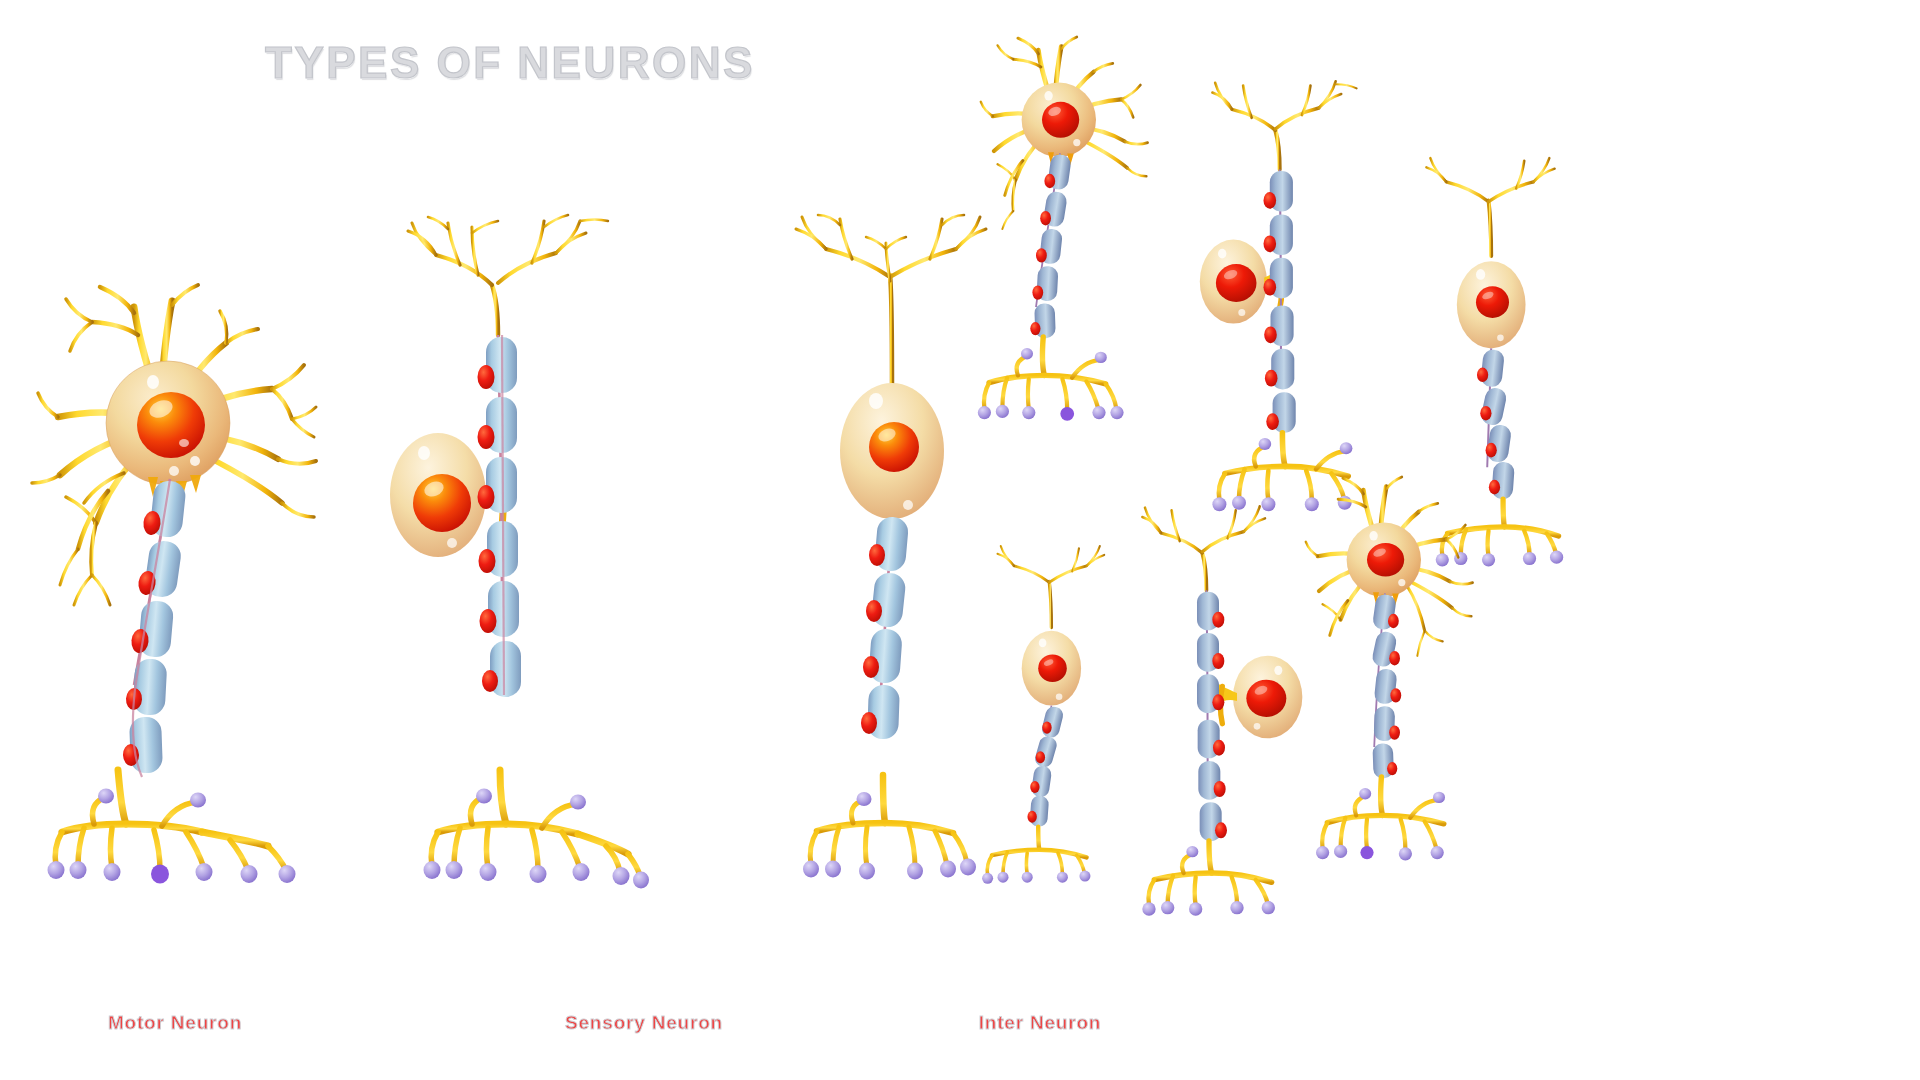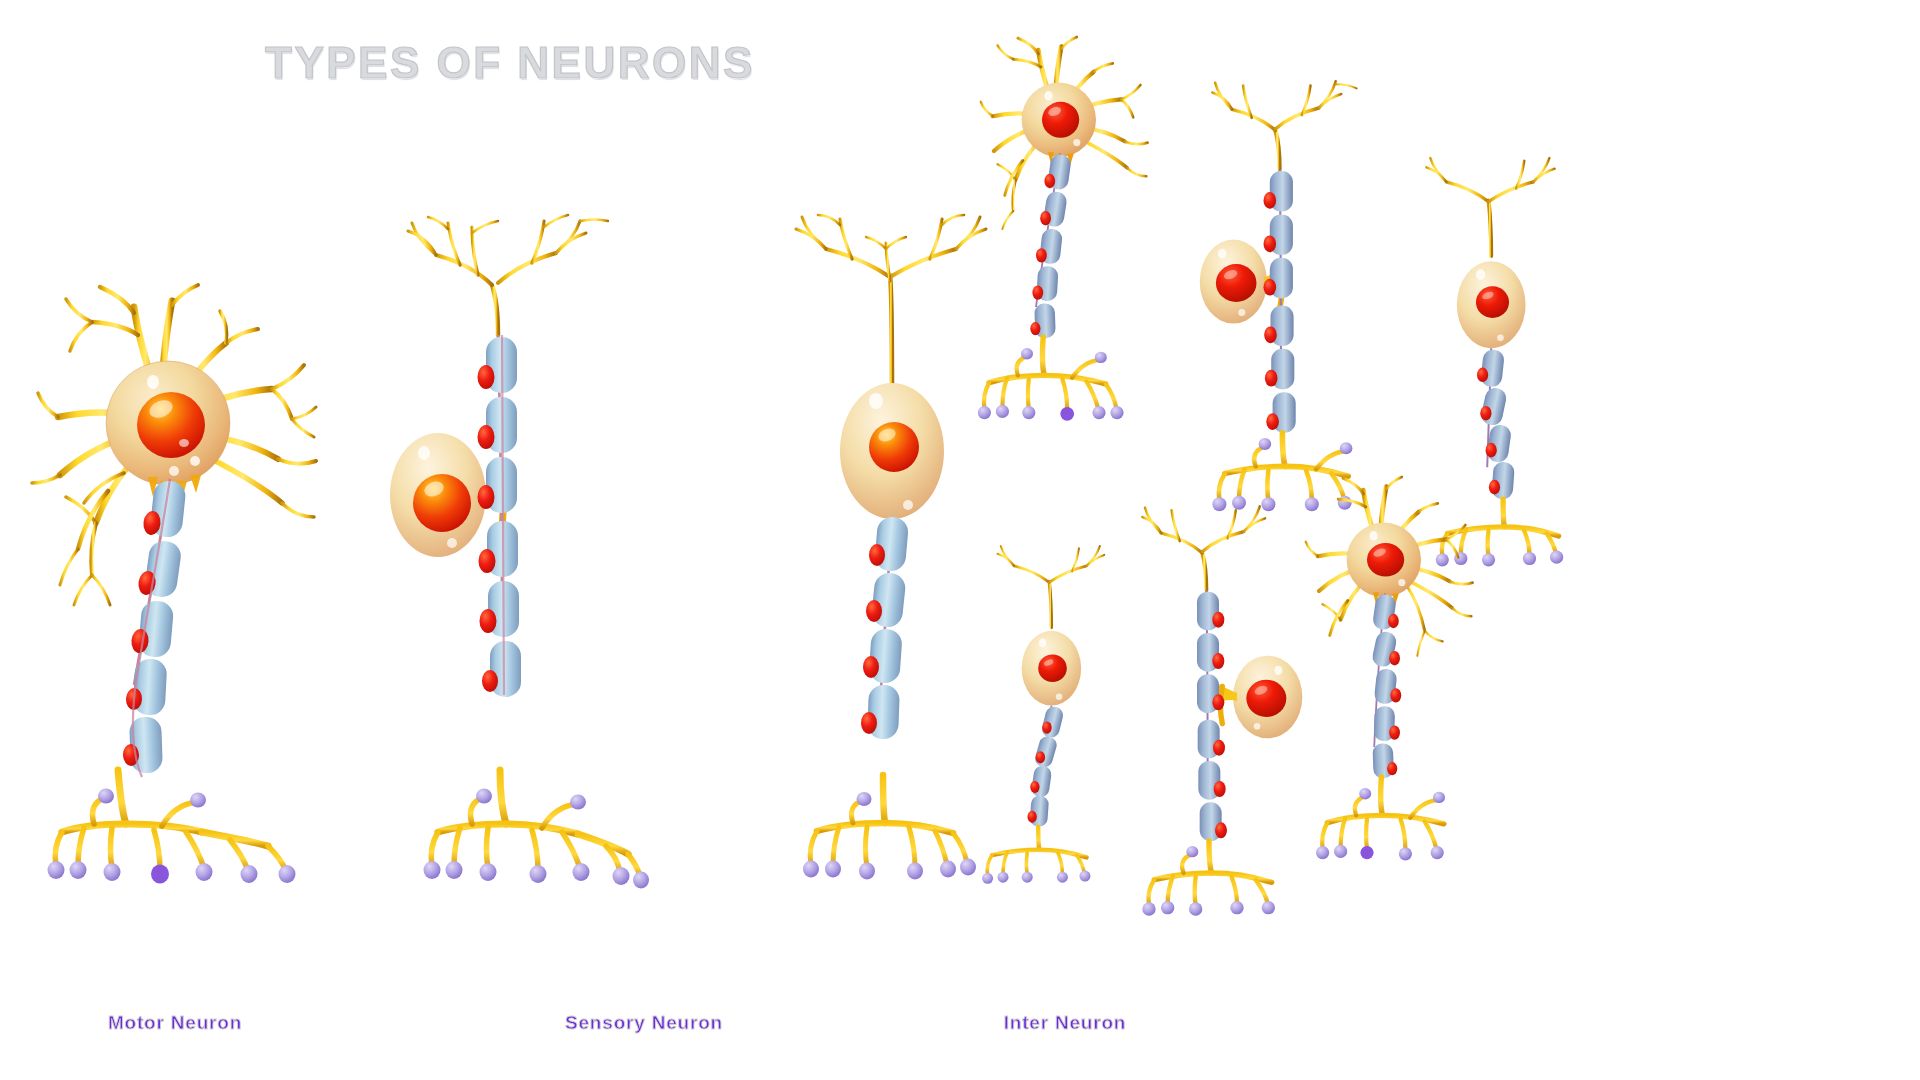--- a/index.html
+++ b/index.html
@@ -35,21 +35,21 @@
     text-shadow: 0 1px 0 #ffffff, 1px 2px 1px rgba(180,182,188,0.45);
     white-space: nowrap;
     user-select: none;
   }
   .neuron-label {
     position: absolute;
     font-family: "Liberation Sans", sans-serif;
     font-size: 19px;
     font-weight: bold;
     letter-spacing: 0.8px;
-    color: #6d28d9;
+    color: #ef4444;
     -webkit-text-stroke: 0.9px #cfd1d6;
     text-shadow: 0 1px 0 #ffffff;
     white-space: nowrap;
     transform: translateX(-50%);
     user-select: none;
   }
   .neuron-fig {
     position: absolute;
   }
   svg { display: block; overflow: visible; }
@@ -846,15 +846,15 @@
         <ellipse cx="66" cy="644" rx="11" ry="11" fill="url(#gBulb)"></ellipse>
         <ellipse cx="110" cy="646" rx="11" ry="11" fill="#8a55dd"></ellipse>
         <ellipse cx="174" cy="648" rx="11" ry="11" fill="url(#gBulb)"></ellipse>
         <ellipse cx="227" cy="646" rx="11" ry="11" fill="url(#gBulb)"></ellipse>
       </g>
     </svg>
   </div>
 
   <div class="neuron-label" style="left:175px; top:1012px;">Motor Neuron</div>
   <div class="neuron-label" style="left:644px; top:1012px;">Sensory Neuron</div>
-  <div class="neuron-label" style="left:1065px; top:1012px;">Inter Neuron</div>
+  <div class="neuron-label" style="left:1040px; top:1012px;">Inter Neuron</div>
 
 </div>
 
 </body></html>

